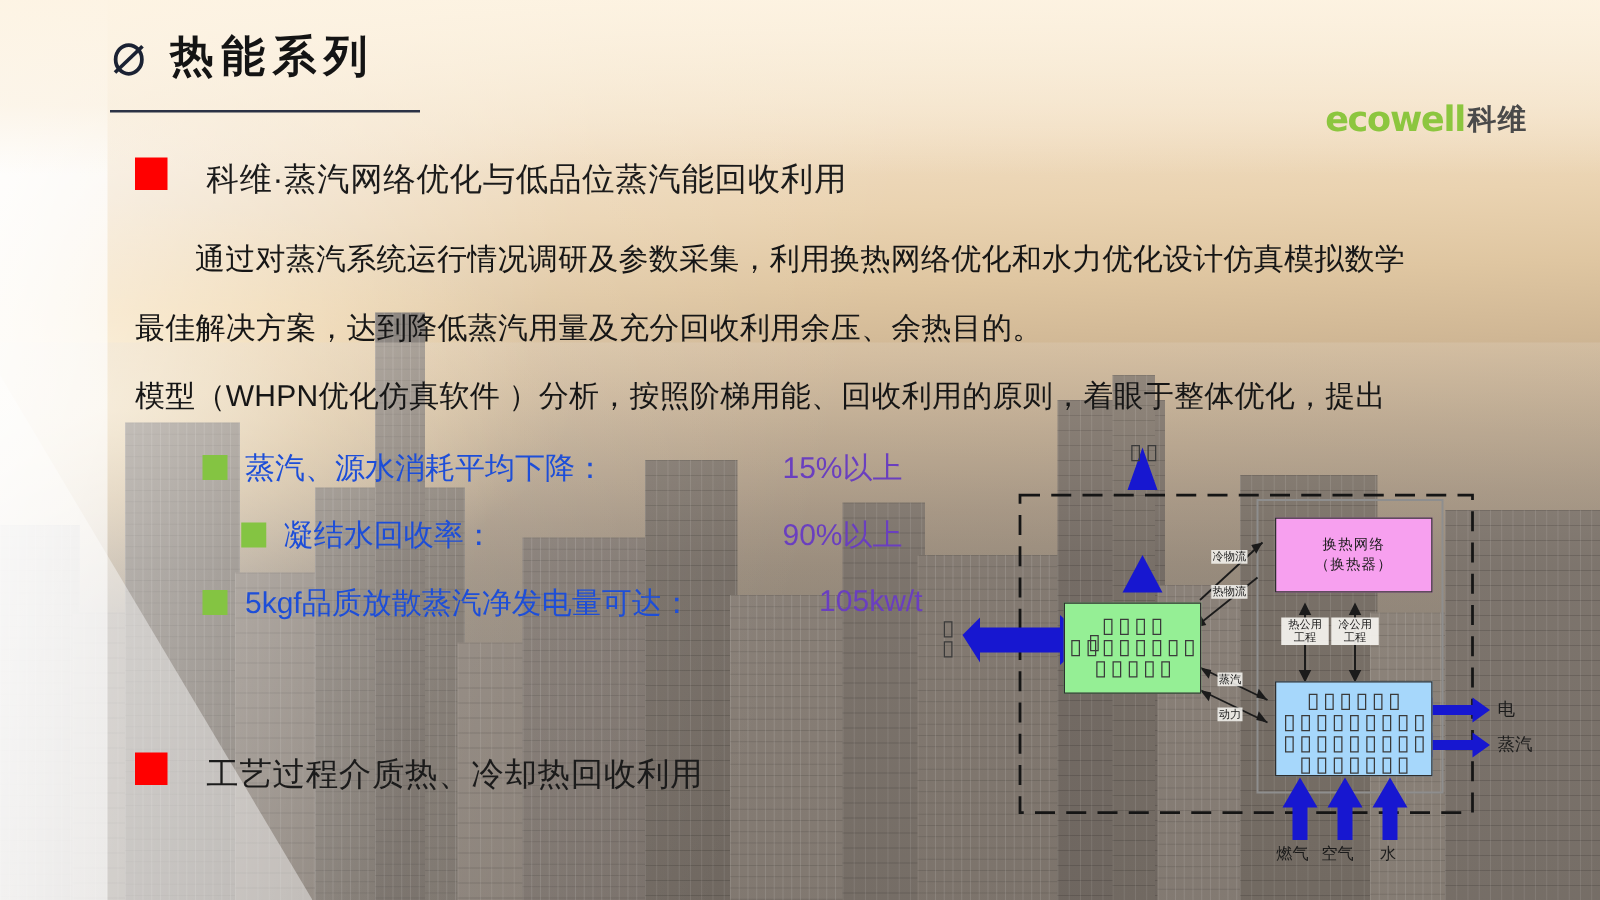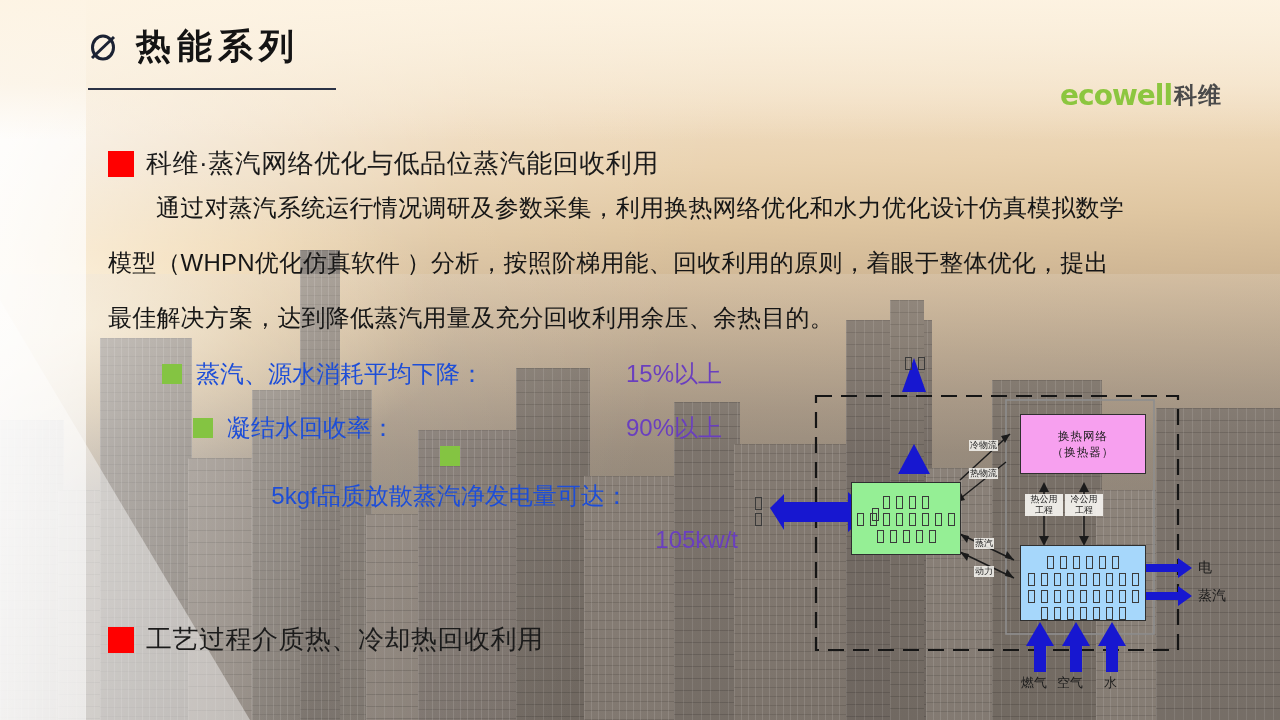--- a/index.html
+++ b/index.html
@@ -102,21 +102,21 @@
   .logo-eco {
     font-size: 28px; font-weight: bold; color: #8cc63f; letter-spacing: -1px;
     font-family: "DejaVu Sans", sans-serif;
   }
   .logo-cn { font-size: 23px; font-weight: bold; color: #4a4a4a; margin-left: 2px; letter-spacing: 1px; }
 
   .bullet-sq { width: 26px; height: 26px; flex: 0 0 auto; }
   .bullet-red { background: #ff0000; }
   .bullet-green { width: 20px; height: 20px; background: #84c442; flex: 0 0 auto; }
 
-  .lvl1 { position: absolute; display: flex; align-items: center; gap: 12px; margin-top: 20px; }
+  .lvl1 { position: absolute; display: flex; align-items: flex-start; gap: 31px; }
   .lvl1-text { font-size: 26px; color: #1b1b1b; letter-spacing: .5px; }
 
   .para { position: absolute; left: 108px; top: 180px; width: 1150px; }
   .para p {
     font-size: 24px; color: #161616; line-height: 55px; letter-spacing: .2px;
     white-space: nowrap;
   }
   .para p.indent { text-indent: 48px; }
 
   .kv { position: absolute; display: flex; align-items: center; gap: 14px; }
@@ -212,37 +212,37 @@
     <span class="logo-cn">科维</span>
   </div>
 
   <div class="lvl1" style="left:108px; top:126px;">
     <span class="bullet-sq bullet-red"></span>
     <span class="lvl1-text">科维·蒸汽网络优化与低品位蒸汽能回收利用</span>
   </div>
 
   <div class="para">
     <p class="indent">通过对蒸汽系统运行情况调研及参数采集，利用换热网络优化和水力优化设计仿真模拟数学</p>
+    <p>最佳解决方案，达到降低蒸汽用量及充分回收利用余压、余热目的。</p>
     <p>模型（WHPN优化仿真软件 ）分析，按照阶梯用能、回收利用的原则，着眼于整体优化，提出</p>
-    <p>最佳解决方案，达到降低蒸汽用量及充分回收利用余压、余热目的。</p>
   </div>
 
   <div class="kv" style="left:162px; top:358px; width:560px;">
     <span class="bullet-green"></span>
     <span class="kv-label">蒸汽、源水消耗平均下降：</span>
     <span class="kv-value" style="margin-left:auto;">15%以上</span>
   </div>
 
   <div class="kv" style="left:162px; top:412px; width:560px;padding-left:31px;">
     <span class="bullet-green"></span>
     <span class="kv-label">凝结水回收率：</span>
     <span class="kv-value" style="margin-left:auto;">90%以上</span>
   </div>
 
-  <div class="kv" style="left:162px; top:446px; width:576px;flex-direction:column;">
+  <div class="kv" style="left:162px; top:466px; width:576px;">
     <span class="bullet-green"></span>
     <span class="kv-label">5kgf品质放散蒸汽净发电量可达：</span>
     <span class="kv-value" style="margin-left:auto;">105kw/t</span>
   </div>
 
 
   <div class="lvl1" style="left:108px; top:602px;">
     <span class="bullet-sq bullet-red"></span>
     <span class="lvl1-text">工艺过程介质热、冷却热回收利用</span>
   </div>

